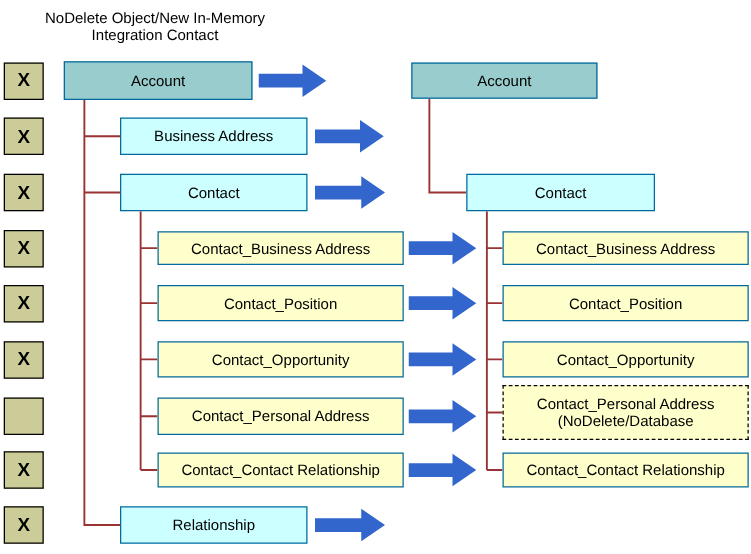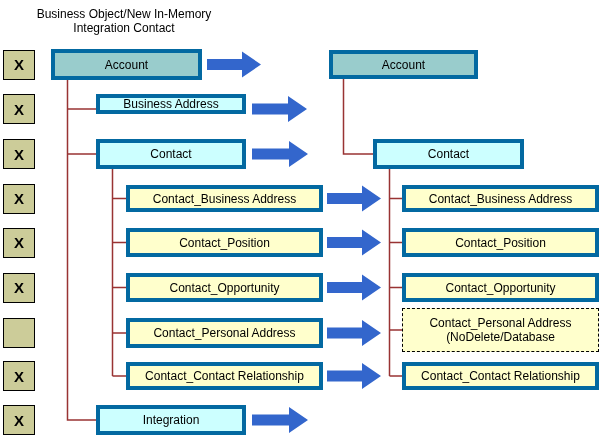--- a/index.html
+++ b/index.html
@@ -19,21 +19,21 @@
     color: #000000;
   }
   .hdr span { display: block; }
   #connector-layer, #arrow-layer {
     position: absolute;
     left: 0; top: 0;
   }
   .box {
     position: absolute;
     box-sizing: border-box;
-    border: 4px solid #0369a1;
+    border: 1px solid #0369a1;
     display: flex;
     flex-direction: column;
     align-items: center;
     justify-content: center;
     font-size: 12px;
     line-height: 14px;
     color: #000000;
     text-align: center;
   }
   .box.dashed { border: 1px dashed #000000; }
@@ -48,21 +48,21 @@
     font-weight: bold;
     color: #000000;
   }
 </style>
 </head>
 <body>
 
 <div id="diagram">
 
   <div class="hdr" style="left:4px; top:7px; width:240px;">
-    <span>Business Object/New In-Memory</span>
+    <span>NoDelete Object/New In-Memory</span>
     <span>Integration Contact</span>
   </div>
 
 
   <svg id="connector-layer" width="601" height="443">
     <path class="connector" fill="none" stroke-width="1.5" d="M67.5 80 L67.5 420 L96 420 M67.5 109 L96 109 M67.5 154 L96 154" stroke="#993333"></path>
     <path class="connector" fill="none" stroke-width="1.5" d="M112.5 169 L112.5 376 M112.5 198.5 L126 198.5 M112.5 242.5 L126 242.5 M112.5 287.5 L126 287.5 M112.5 333 L126 333 M112.5 376 L126 376" stroke="#993333"></path>
     <path class="connector" fill="none" stroke-width="1.5" d="M343.5 79 L343.5 154 L373 154" stroke="#993333"></path>
     <path class="connector" fill="none" stroke-width="1.5" d="M389.5 169 L389.5 376 M389.5 198.5 L402 198.5 M389.5 242.5 L402 242.5 M389.5 287.5 L402 287.5 M389.5 330 L402 330 M389.5 376 L402 376" stroke="#993333"></path>
   </svg>
@@ -84,21 +84,21 @@
     </div>
     <div class="box" style="left: 51px; top: 49px; width: 151px; height: 31px; background: rgb(153, 204, 204);">
       <span>Account</span>
     </div>
     <div class="box" style="left: 329px; top: 50px; width: 149px; height: 29px; background: rgb(153, 204, 204);">
       <span>Account</span>
     </div>
     <div class="xbox" style="left: 3px; top: 94px; width: 32px; height: 30px; background: rgb(204, 204, 153);">
       <span>X</span>
     </div>
-    <div class="box" style="left: 96px; top: 94px; width: 150px; height: 20px; background: rgb(204, 255, 255);">
+    <div class="box" style="left: 96px; top: 94px; width: 150px; height: 30px; background: rgb(204, 255, 255);">
       <span>Business Address</span>
     </div>
     <div class="xbox" style="left: 3px; top: 139px; width: 32px; height: 30px; background: rgb(204, 204, 153);">
       <span>X</span>
     </div>
     <div class="box" style="left: 96px; top: 139px; width: 150px; height: 30px; background: rgb(204, 255, 255);">
       <span>Contact</span>
     </div>
     <div class="box" style="left: 373px; top: 139px; width: 151px; height: 30px; background: rgb(204, 255, 255);">
       <span>Contact</span>
@@ -144,15 +144,15 @@
     <div class="box" style="left: 126px; top: 362px; width: 197px; height: 28px; background: rgb(255, 255, 204);">
       <span>Contact_Contact Relationship</span>
     </div>
     <div class="box" style="left: 402px; top: 362px; width: 197px; height: 28px; background: rgb(255, 255, 204);">
       <span>Contact_Contact Relationship</span>
     </div>
     <div class="xbox" style="left: 3px; top: 405px; width: 32px; height: 30px; background: rgb(204, 204, 153);">
       <span>X</span>
     </div>
     <div class="box" style="left: 96px; top: 405px; width: 150px; height: 30px; background: rgb(204, 255, 255);">
-      <span>Integration</span>
+      <span>Relationship</span>
     </div>
   </div>
 
 </body></html>

